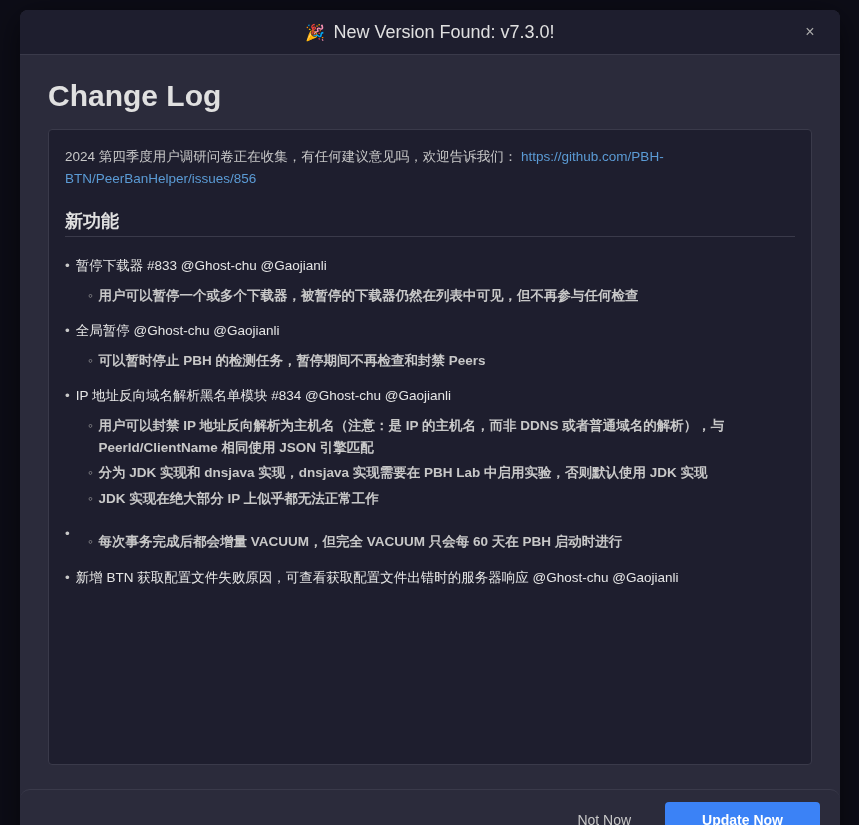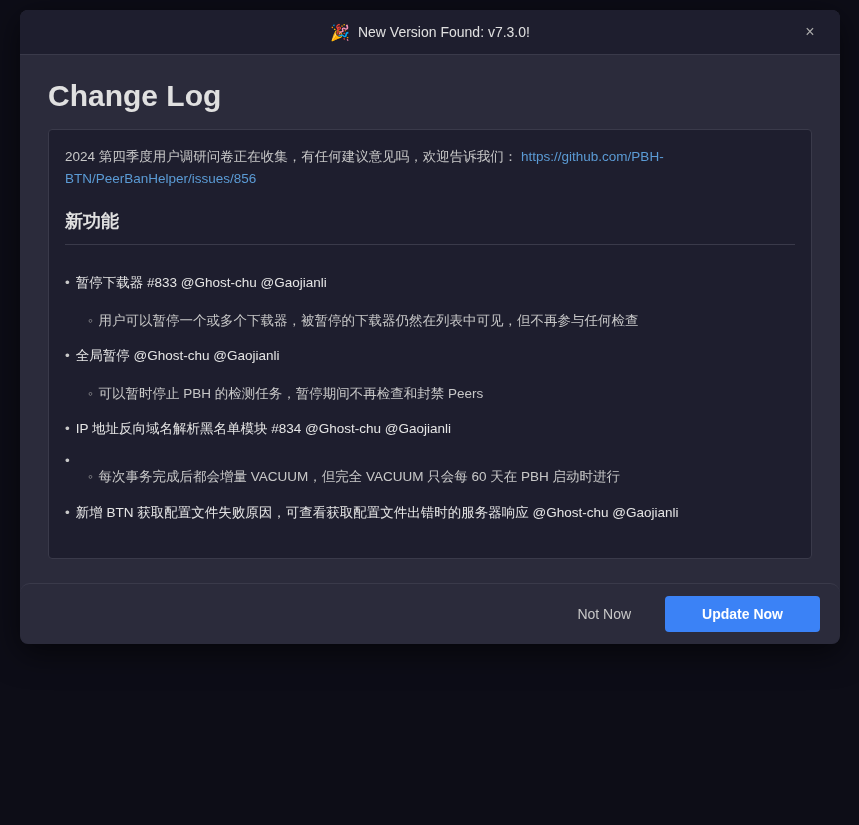--- a/index.html
+++ b/index.html
@@ -55,21 +55,21 @@
     .dialog-title-content {
       display: flex;
       align-items: center;
       gap: 8px;
       flex: 1;
       justify-content: center;
     }
 
     .dialog-title-text {
       color: #e0e0e0;
-      font-size: 14px;
+      font-size: 18px;
       font-weight: 500;
     }
 
     .dialog-close-btn {
       width: 28px;
       height: 28px;
       background: transparent;
       border: none;
       color: #aaa;
       font-size: 16px;
@@ -90,21 +90,21 @@
       font-size: 30px;
       font-weight: 600;
       margin-bottom: 16px;
     }
 
     .change-log-content {
       background: #1e1e2e;
       border: 1px solid #3a3a4a;
       border-radius: 4px;
       padding: 16px;
-      height: 430px;
+      height: 636px;
       overflow-y: auto;
       color: #c8c8c8;
       font-size: 13.5px;
       line-height: 1.6;
     }
 
     .change-log-content::-webkit-scrollbar {
       width: 8px;
     }
     .change-log-content::-webkit-scrollbar-track {
@@ -124,22 +124,21 @@
 
     .survey-link {
       color: #5b9bd5;
       text-decoration: none;
     }
 
     .section-title {
       color: #e0e0e0;
       font-size: 18px;
       font-weight: 700;
-      margin-bottom: 27px;
-      padding-bottom: 8px;
+      margin-bottom: 18px;
       border-bottom: 1px solid #3a3a4a;
     }
 
     .feature-list {
       list-style: none;
       padding: 0;
     }
 
     .feature-list > li {
       margin-bottom: 10px;
@@ -156,21 +155,22 @@
       margin-top: 0;
     }
 
     .feature-item-content {
       flex: 1;
     }
 
     .sub-list {
       list-style: none;
       padding-left: 12px;
-      margin-top: 16px;
+      margin-top: 8px;
+      font-weight: bold;
     }
 
     .sub-list li {
       display: flex;
       align-items: flex-start;
       gap: 6px;
       margin-bottom: 4px;
     }
 
     .sub-list li::before {
@@ -271,20 +271,31 @@
                 <li>
                   <span class="sub-item-content">可以暂时停止 PBH 的检测任务，暂停期间不再检查和封禁 Peers</span>
                 </li>
               </ul>
             </div>
           </li>
 
           <li>
             <div class="feature-item-content">
               <span class="highlight-orange">IP 地址反向域名解析黑名单模块 #834 @Ghost-chu @Gaojianli</span>
+              <ul class="sub-list">
+                <li>
+                  <span class="sub-item-content">用户可以封禁 IP 地址反向解析为主机名（注意：是 IP 的主机名，而非 DDNS 或者普通域名的解析），与 PeerId/ClientName 相同使用 JSON 引擎匹配</span>
+                </li>
+                <li>
+                  <span class="sub-item-content">分为 JDK 实现和 dnsjava 实现，dnsjava 实现需要在 PBH Lab 中启用实验，否则默认使用 JDK 实现</span>
+                </li>
+                <li>
+                  <span class="sub-item-content">JDK 实现在绝大部分 IP 上似乎都无法正常工作</span>
+                </li>
+              </ul>
             </div>
           </li>
 
           <li>
             <div class="feature-item-content">
               <ul class="sub-list">
                 <li>
                   <span class="sub-item-content">每次事务完成后都会增量 VACUUM，但完全 VACUUM 只会每 60 天在 PBH 启动时进行</span>
                 </li>
               </ul>

